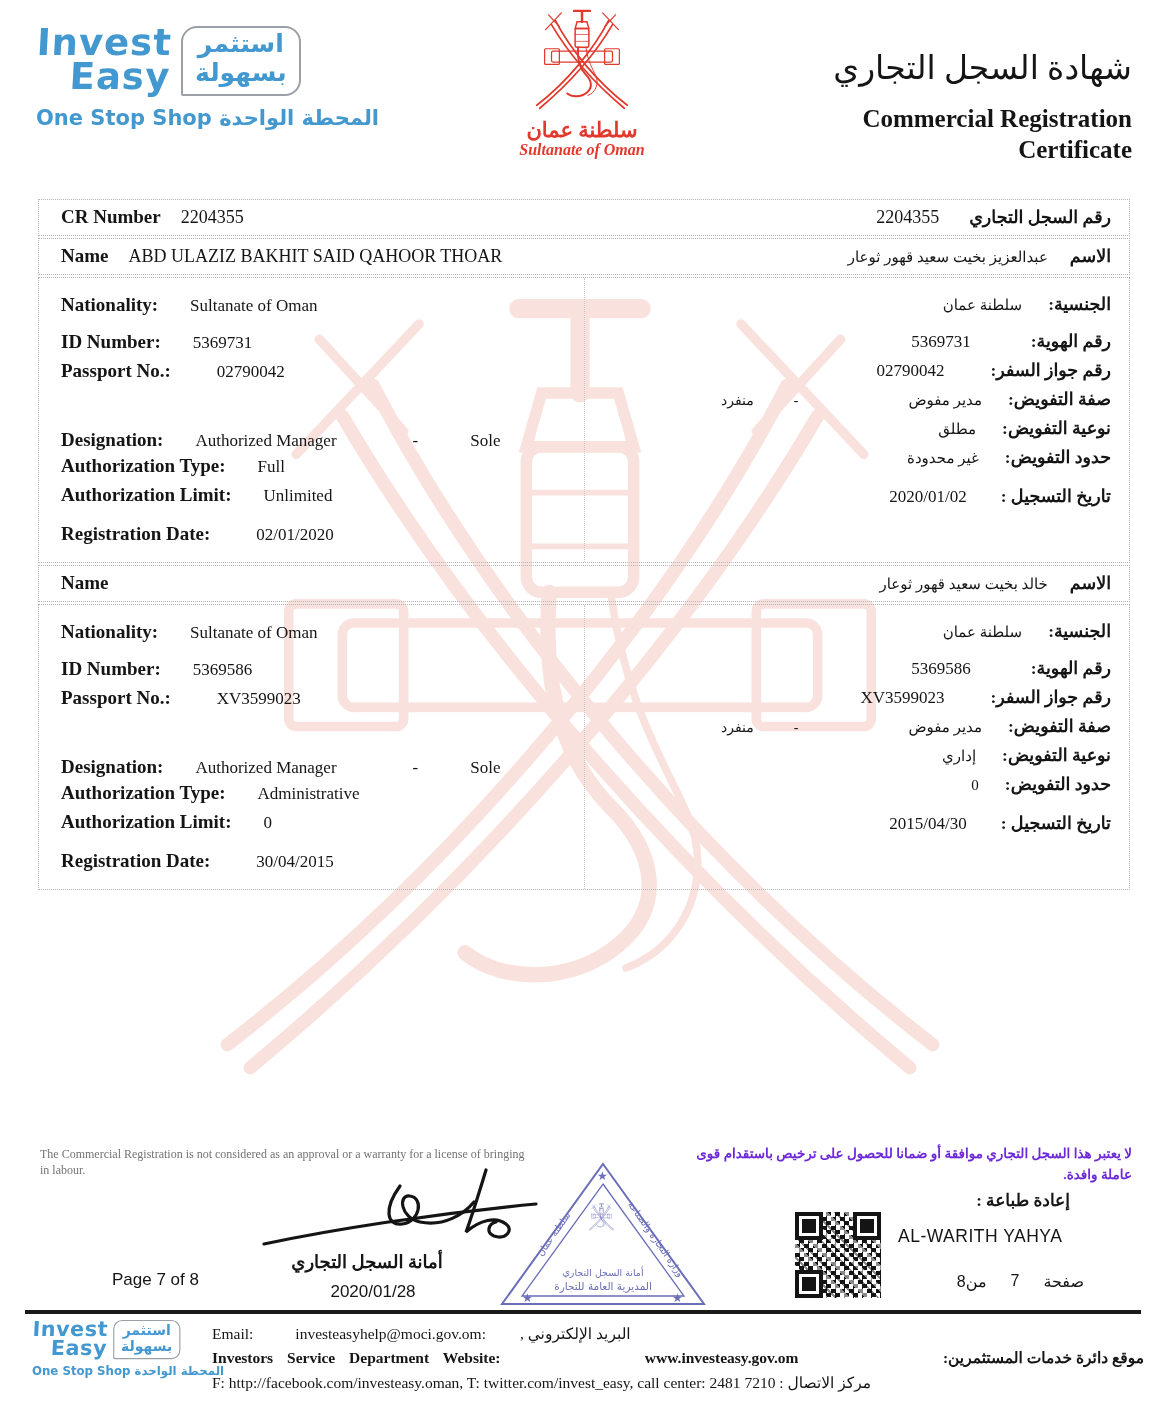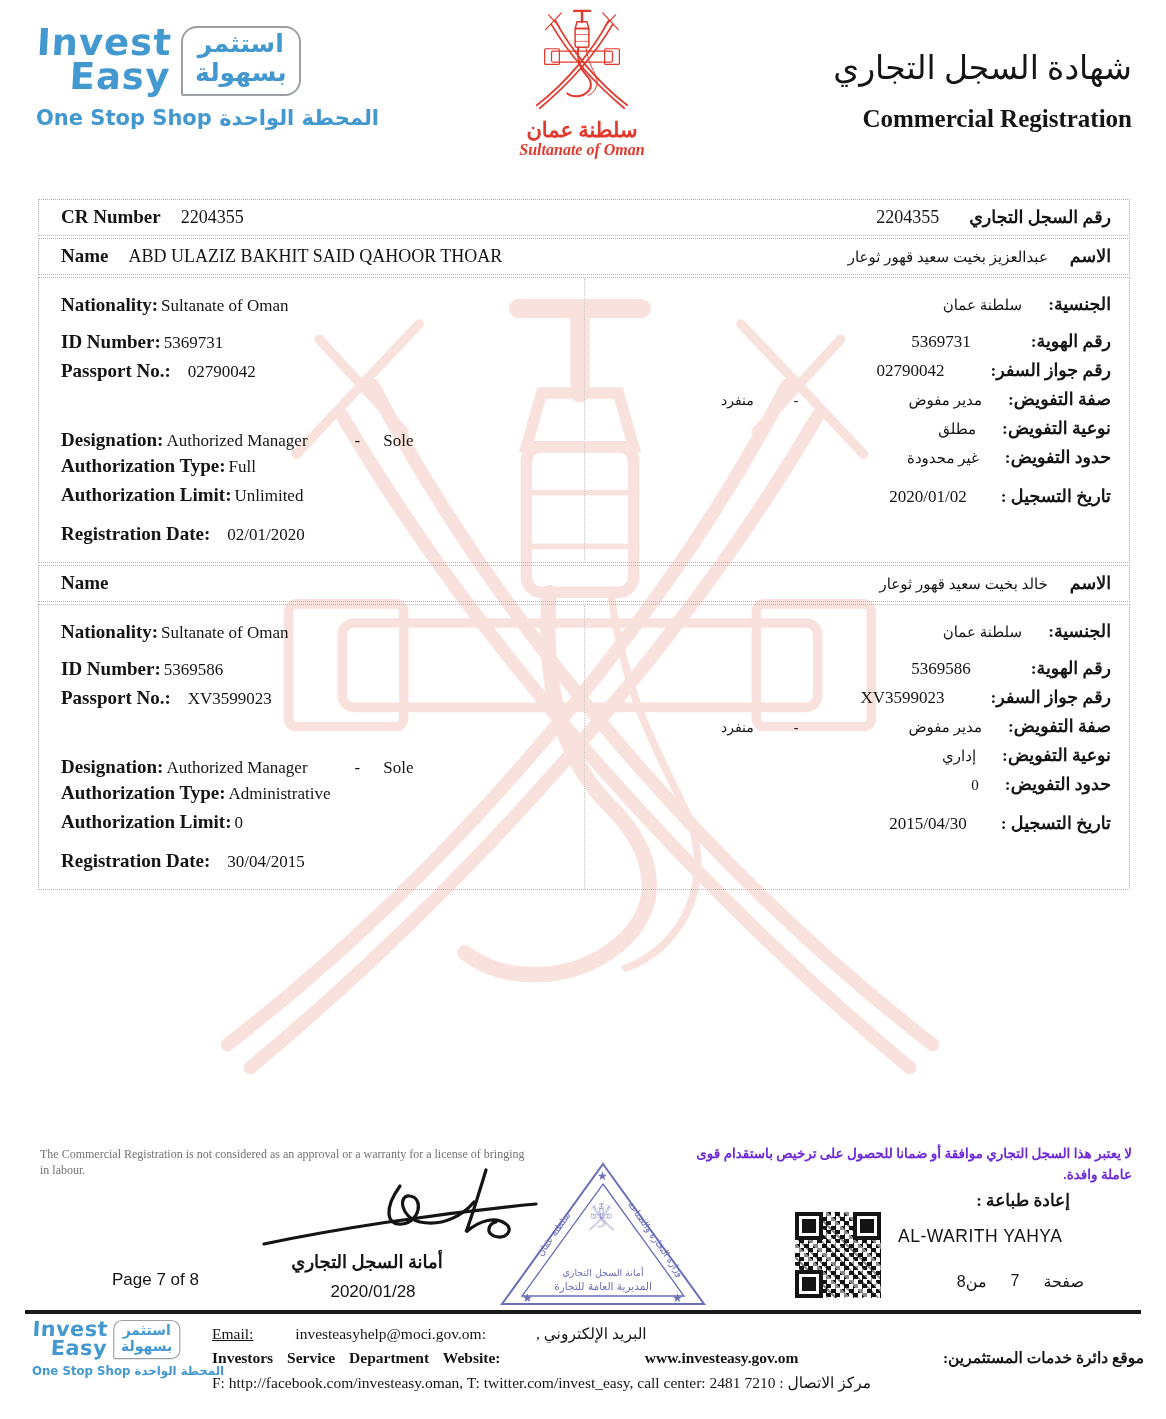--- a/index.html
+++ b/index.html
@@ -36,21 +36,21 @@
   .pair { display:flex; align-items:baseline; gap:20px; }
   .pair-ar { direction:rtl; display:flex; align-items:baseline; gap:30px; }
   .lab { font-weight:bold; font-size:19px; white-space:nowrap; }
   .lab-ar { font-weight:bold; font-size:17.5px; white-space:nowrap; }
   .val { font-size:18px; white-space:nowrap; }
   .val-ar { font-size:15px; white-space:nowrap; }
   .detail-block { position:relative; display:flex; }
   .detail-block .divider { position:absolute; left:50%; top:0; bottom:0; border-left:1px dotted #c8c8c8; }
   .col { width:50%; box-sizing:border-box; padding:12px 18px 10px 22px; }
   .col.ar { direction:rtl; padding:12px 18px 10px 12px; }
-  .f-row { display:flex; align-items:baseline; gap:3px; margin:4px 0; min-height:25px; }
+  .f-row { display:flex; align-items:baseline; gap:32px; margin:4px 0; min-height:25px; }
   .col.ar .f-row { gap:26px; }
   .f-row.first { margin-bottom:12px; }
   .f-row.last { margin-top:14px; }
   .f-row .val { font-size:17px; }
   .dash-en { margin-left:44px; font-size:17px; }
   .mode-en { margin-left:20px; font-size:17px;margin-top:42px; }
   .dash-ar { margin-right:84px; font-size:14px; }
   .mode-ar { margin-right:14px; font-size:14px; }
   .ind { margin-left:14px; }
   
@@ -78,21 +78,21 @@
   .fp.tl { left:0; top:0; } .fp.tr { right:0; top:0; } .fp.bl { left:0; bottom:0; }
   .reprint-name { position:absolute; left:898px; top:1226px; width:200px;
                   font-family:"Liberation Sans", sans-serif; font-size:17.5px; letter-spacing:.5px; }
   .page-ar { position:absolute; left:928px; top:1272px; width:156px; direction:rtl;
              display:flex; gap:24px; font-size:16px; font-family:"Liberation Sans", sans-serif; }
   
   .footer-line { position:absolute; left:25px; top:1310px; width:1116px; height:4px; background:#1a1a1a; }
   .footer-logo { position:absolute; left:32px; top:1320px; transform:scale(.56); transform-origin:top left; }
   .footer-text { position:absolute; left:212px; top:1322px; width:932px; font-size:15.5px; line-height:1.58; }
   .ft-line { white-space:nowrap; }
-  .ft-line .sp1 { margin-right:42px;text-decoration:underline; } .ft-line .sp2 { margin-right:50px; }
+  .ft-line .sp1 { margin-right:42px; } .ft-line .sp2 { margin-right:34px; }
   .ft-line2 { display:flex; justify-content:space-between; align-items:baseline;font-weight:bold; }
   .rtl { direction:rtl; unicode-bidi:isolate; }
 </style>
 </head>
 <body>
 
 <svg width="0" height="0" style="position:absolute">
   <symbol id="oman-emblem" viewBox="0 0 240 240">
     <g fill="none" stroke="currentColor" stroke-width="3" stroke-linecap="round">
       <path d="M104,14 h32 M120,14 v22" stroke-width="5"></path>
@@ -144,20 +144,21 @@
       <use href="#oman-emblem"></use>
     </svg>
     <div class="emblem-cap-ar rtl">سلطنة عمان</div>
     <div class="emblem-cap-en">Sultanate of Oman</div>
   </div>
 
   <div class="titles">
     <div class="title-ar">شهادة السجل التجاري</div>
     <div class="title-en">
       <div>Commercial Registration</div>
+      <div>Certificate</div>
     </div>
   </div>
 
   <div class="cert">
 
     <div class="box line-row">
       <div class="pair">
         <span class="lab">CR Number</span>
         <span class="val">2204355</span>
       </div>

